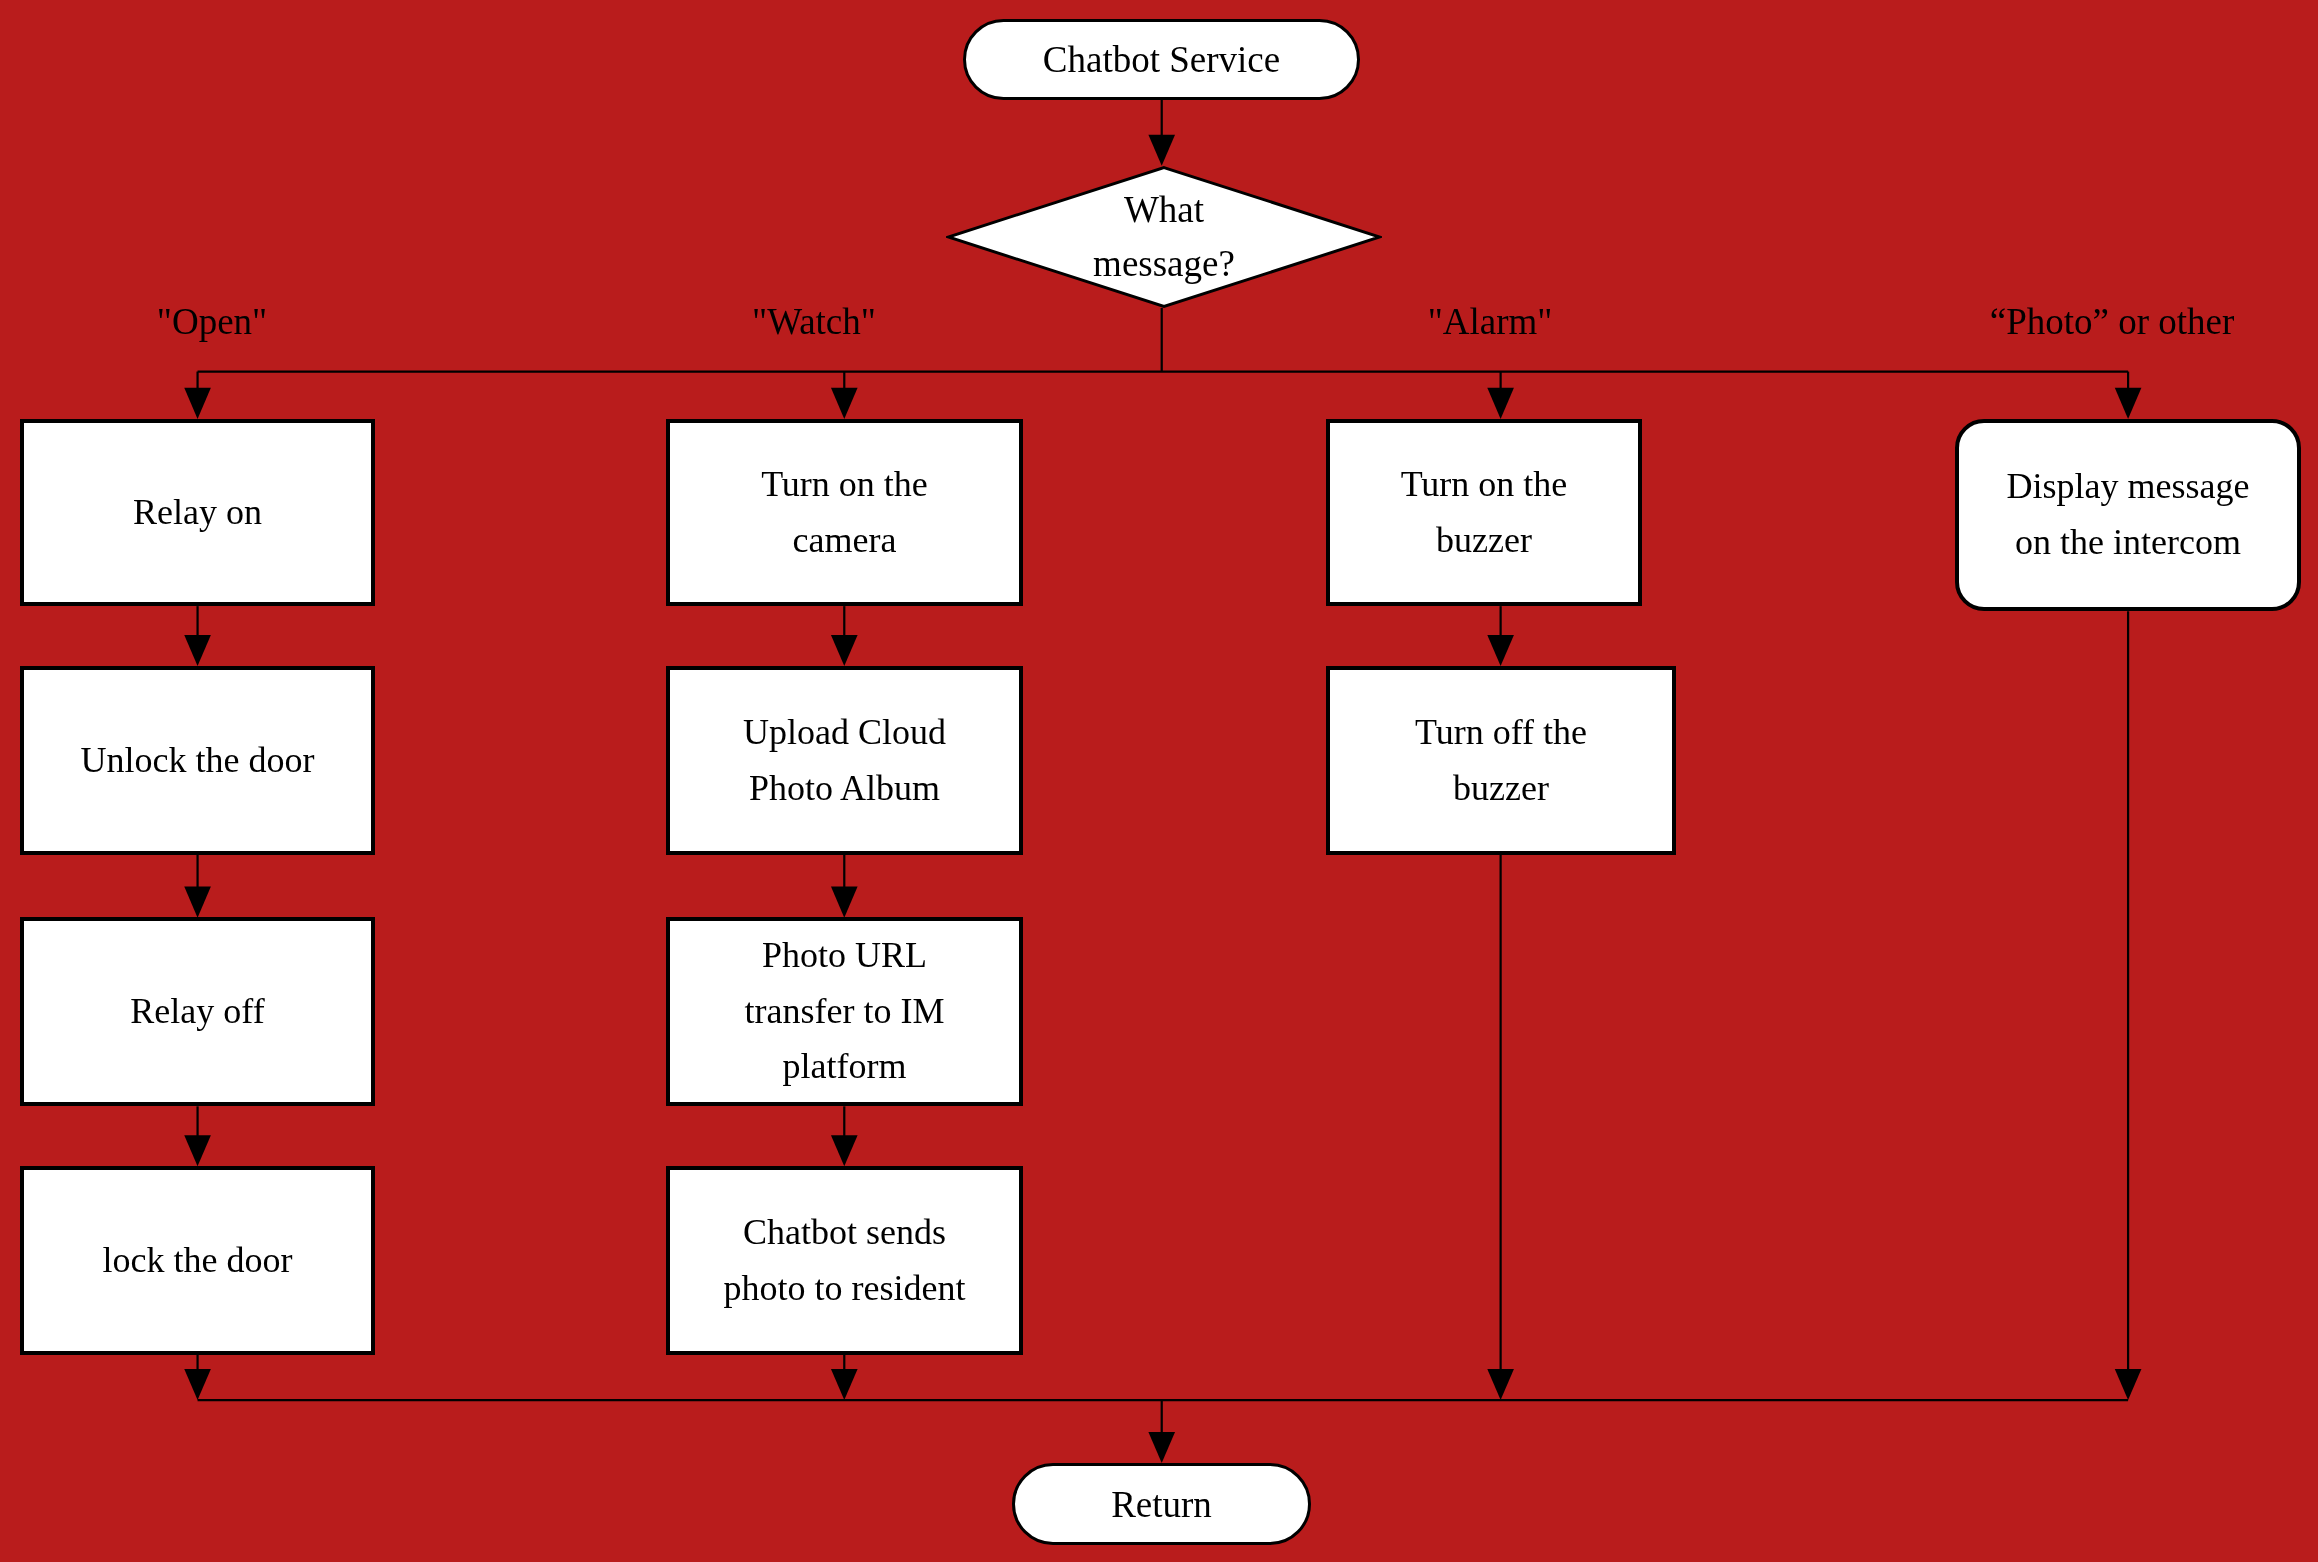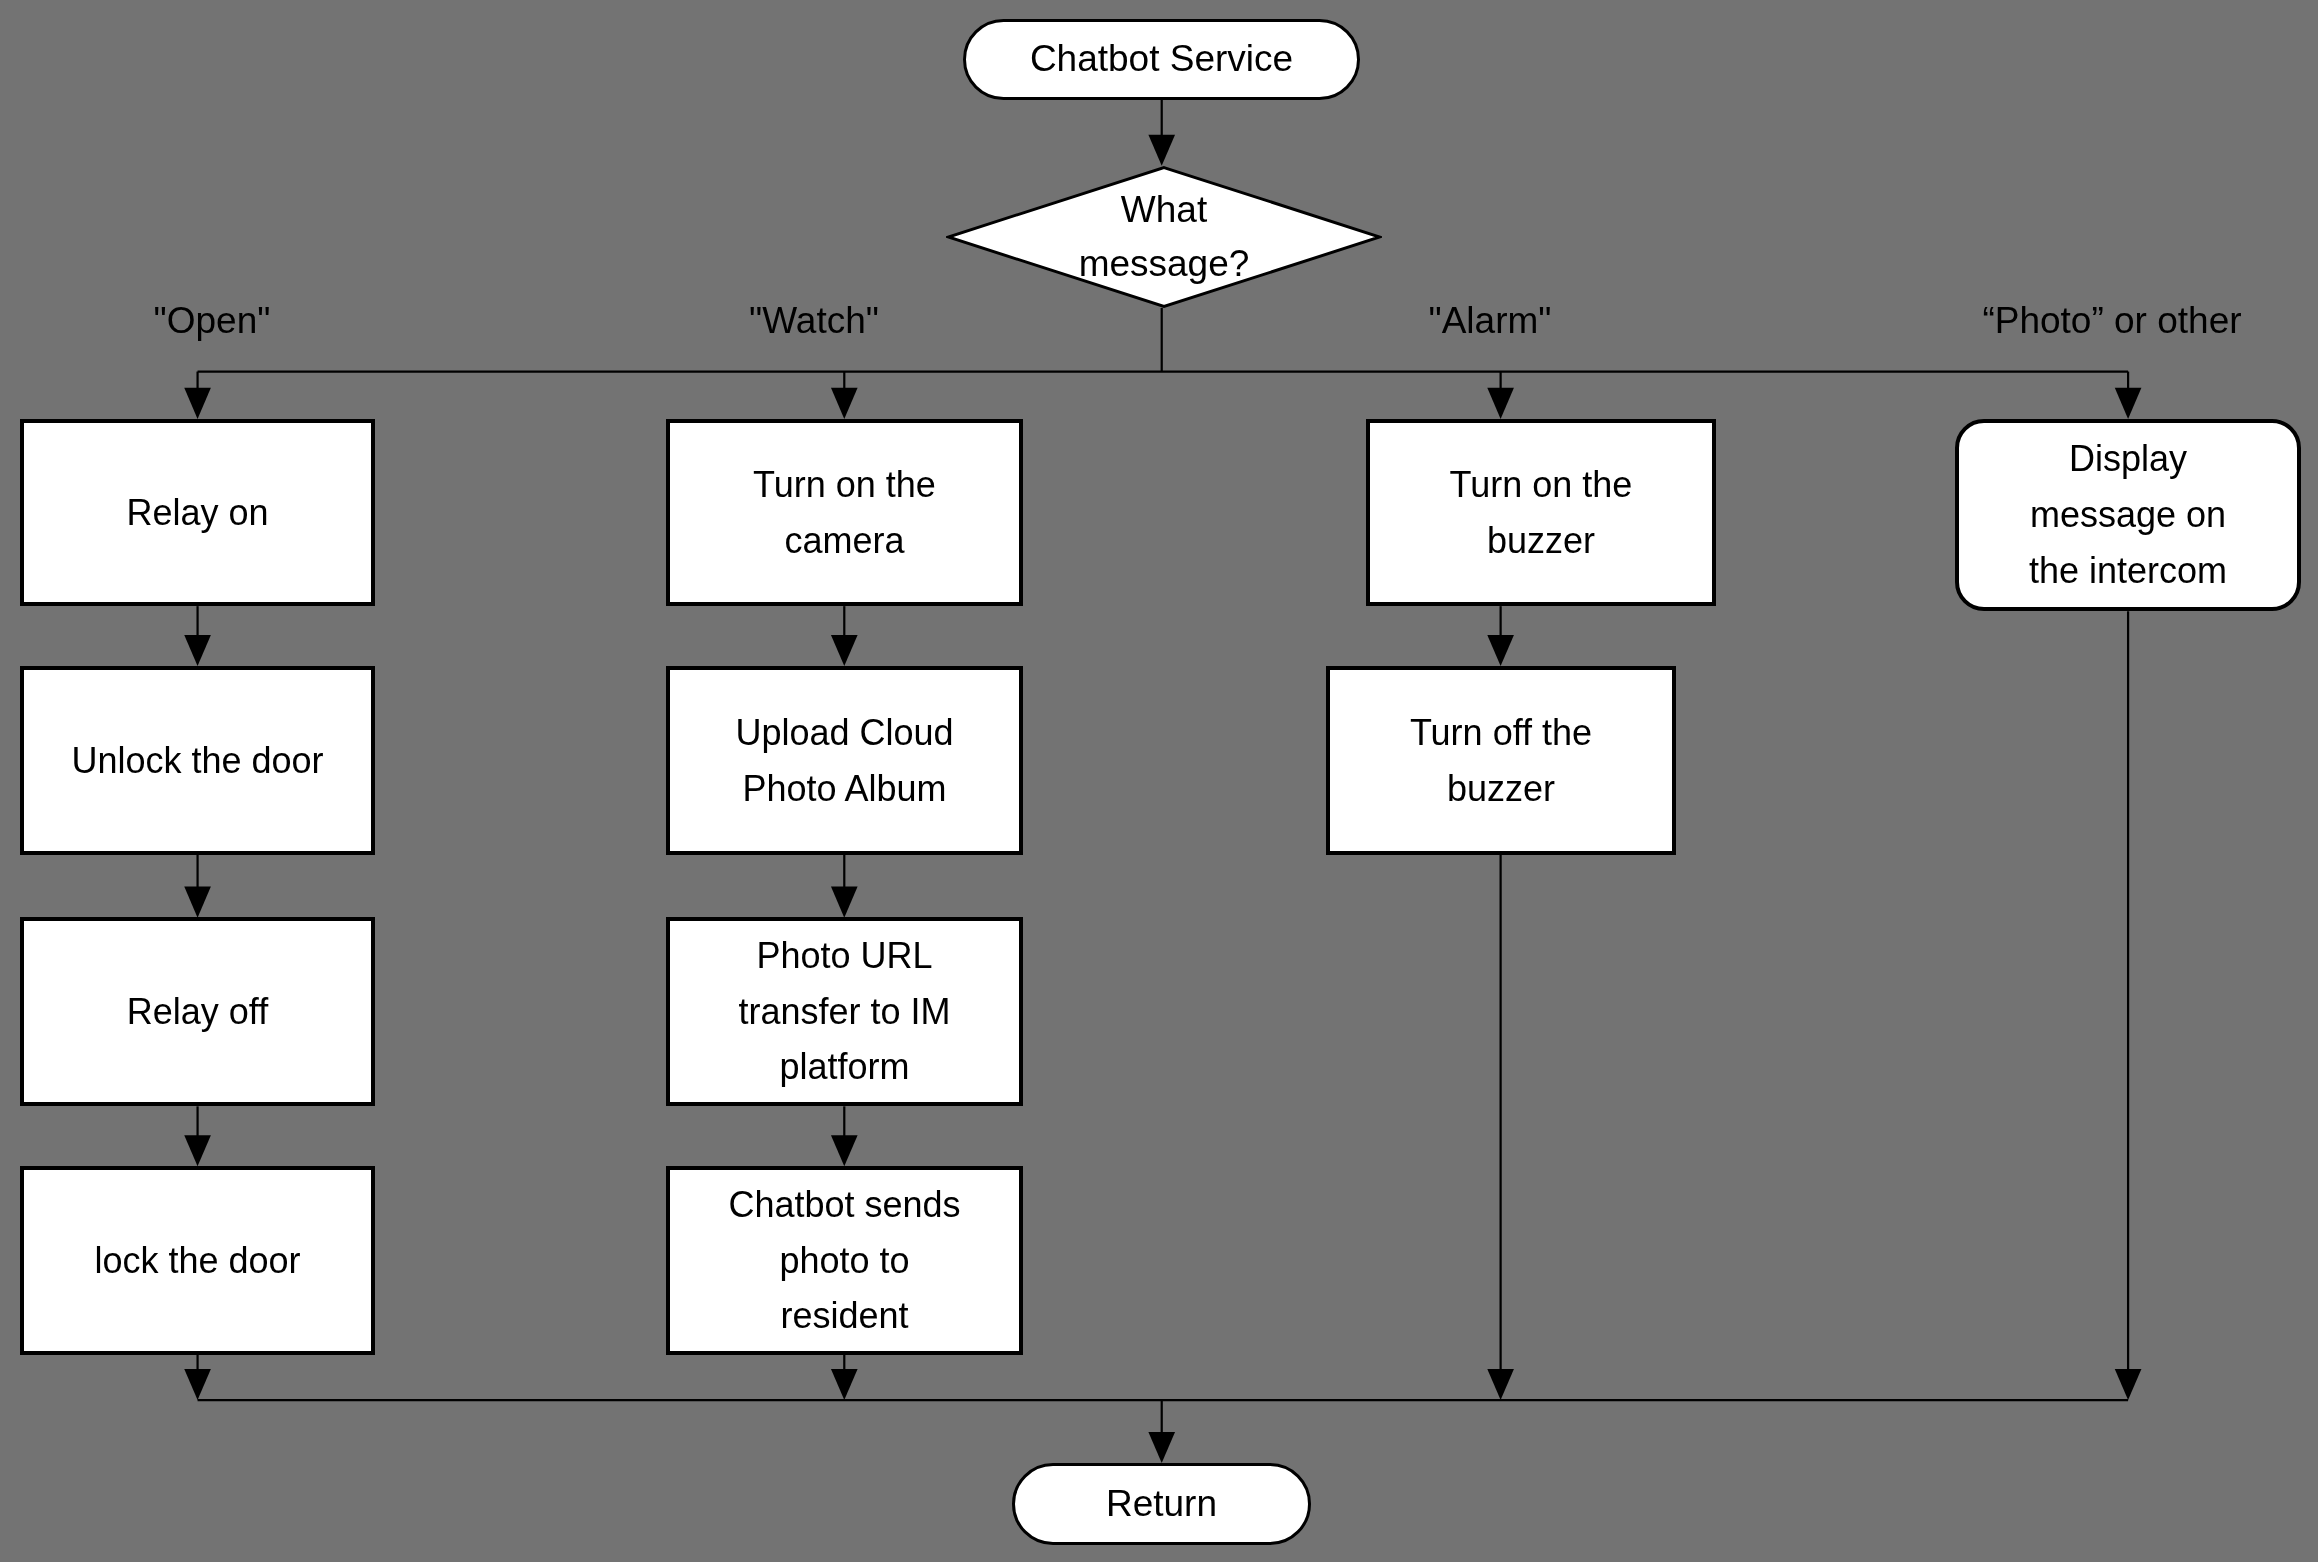--- a/index.html
+++ b/index.html
@@ -5,22 +5,22 @@
 <style>
   html, body {
     margin: 0;
     padding: 0;
     background: #ffffff;
   }
   .canvas {
     position: relative;
     width: 2319px;
     height: 1563px;
-    background: #737373;
-    font-family: Liberation Sans, sans-serif;
+    background: #b91c1c;
+    font-family: Liberation Serif, serif;
     color: #000000;
   }
   .edges {
     position: absolute;
     left: 0; top: 0;
     width: 2319px;
     height: 1563px;
   }
   .edges line { stroke: #000000; stroke-width: 3; }
   .edges .hline { stroke-width: 3; }
@@ -161,21 +161,21 @@
   <div class="node process" style="left:666px; top:666px; width:357px; height:189px;">
     <span>Upload Cloud Photo Album</span>
   </div>
   <div class="node process" style="left:666px; top:917px; width:357px; height:189px;">
     <span>Photo URL transfer to IM platform</span>
   </div>
   <div class="node process" style="left:666px; top:1166px; width:357px; height:189px;">
     <span>Chatbot sends photo to resident</span>
   </div>
 
-  <div class="node process" style="left:1326px; top:419px; width:350px; height:187px;margin-left:40px;">
+  <div class="node process" style="left:1326px; top:419px; width:316px; height:187px;">
     <span>Turn on the buzzer</span>
   </div>
   <div class="node process" style="left:1326px; top:666px; width:350px; height:189px;">
     <span>Turn off the buzzer</span>
   </div>
 
   <div class="node process" style="left:1955px; top:419px; width:346px; height:192px;border-radius:29px;">
     <span>Display message on the intercom</span>
   </div>
 

